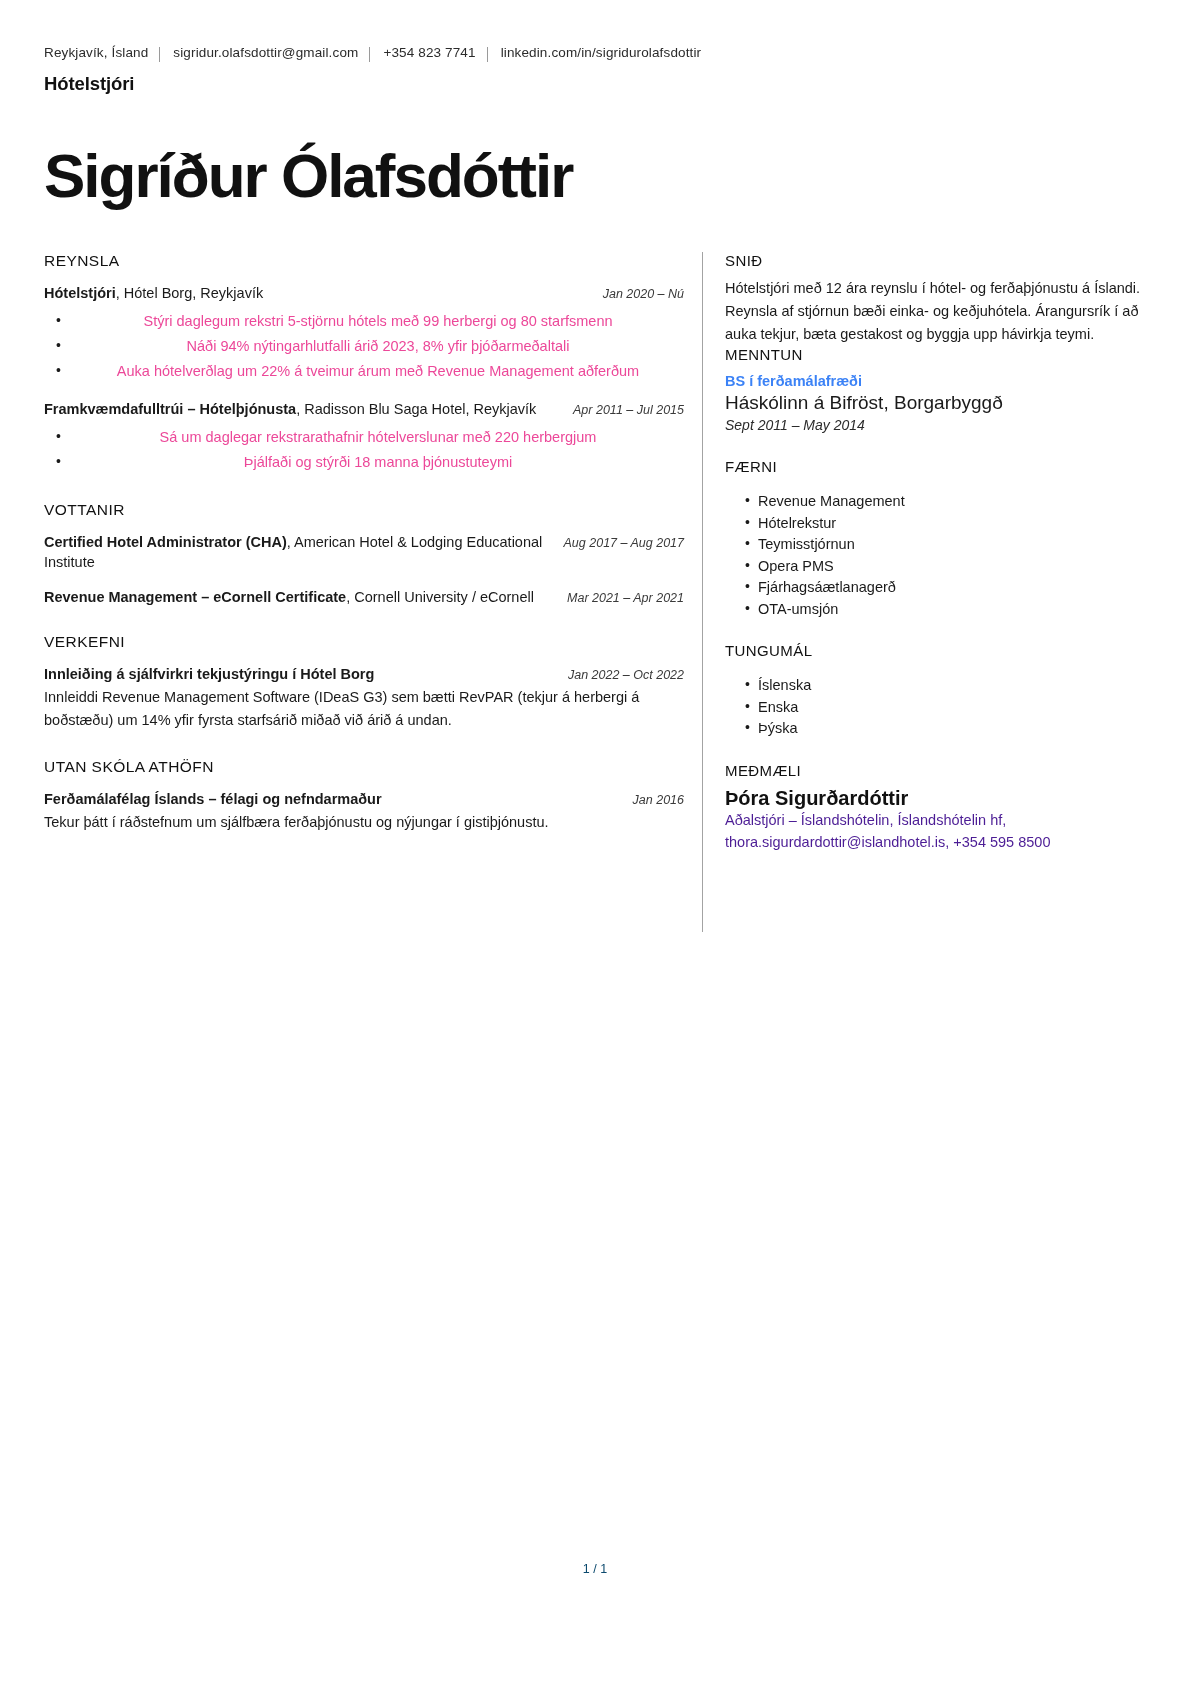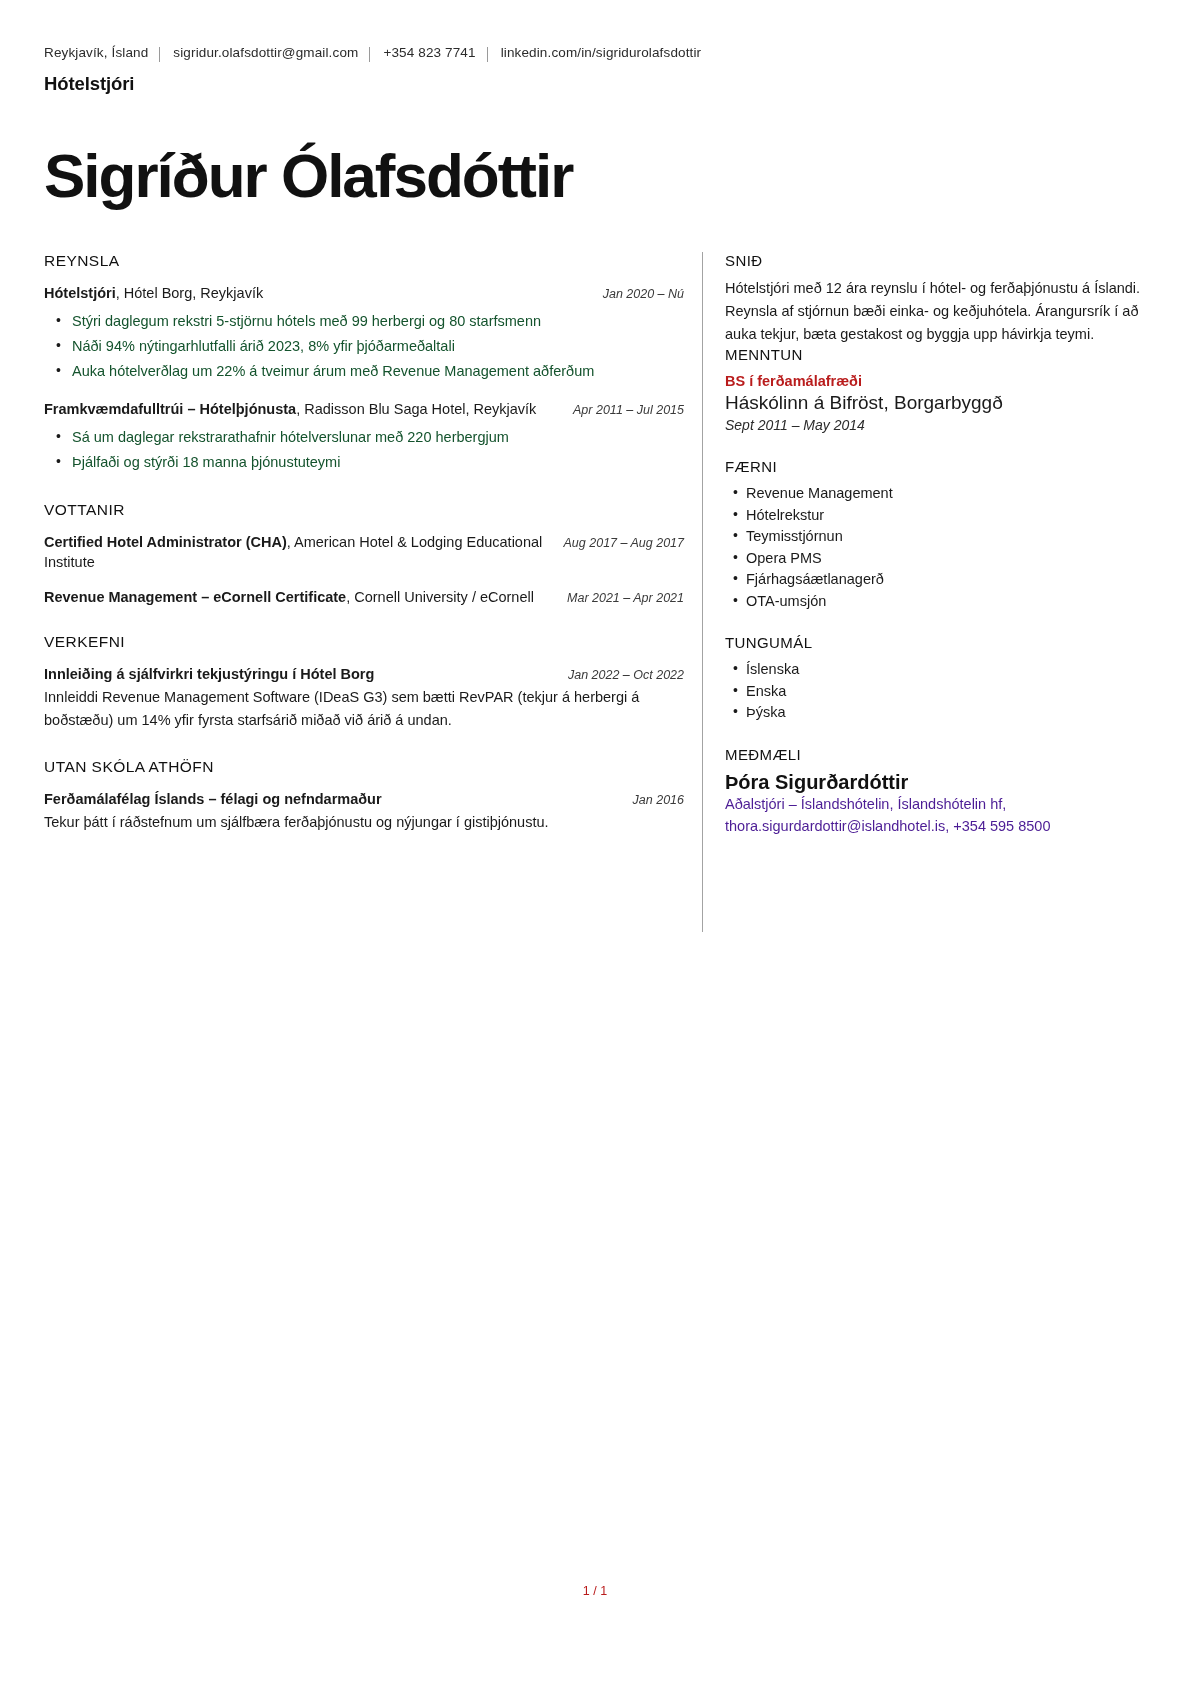--- a/index.html
+++ b/index.html
@@ -121,22 +121,23 @@
     padding-top: 1px;
   }
   ul.bullets {
     margin: 6px 0 0 0;
     padding-left: 28px;
     list-style: none;
   }
   ul.bullets li {
     font-size: 14.5px;
     line-height: 25px;
-    color: #14532d;
+    color: #ec4899;
     position: relative;
+    text-align: center;
   }
   ul.bullets li::before {
     content: "\2022";
     position: absolute;
     left: -16px;
     top: -1px;
     font-size: 14px;
     color: #1a1a1a;
   }
   .entry-desc {
@@ -149,36 +150,36 @@
 
   
   .summary-text {
     font-size: 14.5px;
     line-height: 23px;
     color: #1a1a1a;
   }
   .edu-degree {
     font-size: 14.5px;
     font-weight: bold;
-    color: #b91c1c;
+    color: #3b82f6;
     line-height: 21px;
   }
   .edu-school {
     font-size: 19px;
     line-height: 22px;
     color: #1a1a1a;
   }
   .edu-date {
     font-size: 14px;
     font-style: italic;
     color: #2b2b2b;
     line-height: 22px;
   }
   ul.plain {
-    margin: 4px;
+    margin: 16px;
     padding-left: 17px;
     list-style: none;
   }
   ul.plain li {
     font-size: 14.5px;
     line-height: 21.5px;
     color: #1a1a1a;
     position: relative;
   }
   ul.plain li::before {
@@ -199,24 +200,24 @@
     font-size: 14.5px;
     line-height: 22px;
     color: #4c1d95;
   }
 
   
   .page-footer {
     position: absolute;
     left: 0;
     right: 0;
-    bottom: 28px;
+    bottom: 50px;
     text-align: center;
     font-size: 12.5px;
-    color: #b91c1c;
+    color: #0c4a6e;
   }
 </style>
 </head>
 <body>
 
 <div class="page">
 
   <div class="contact-line">
     <span class="contact-item">Reykjavík, Ísland</span>
     <span class="contact-sep"></span>

